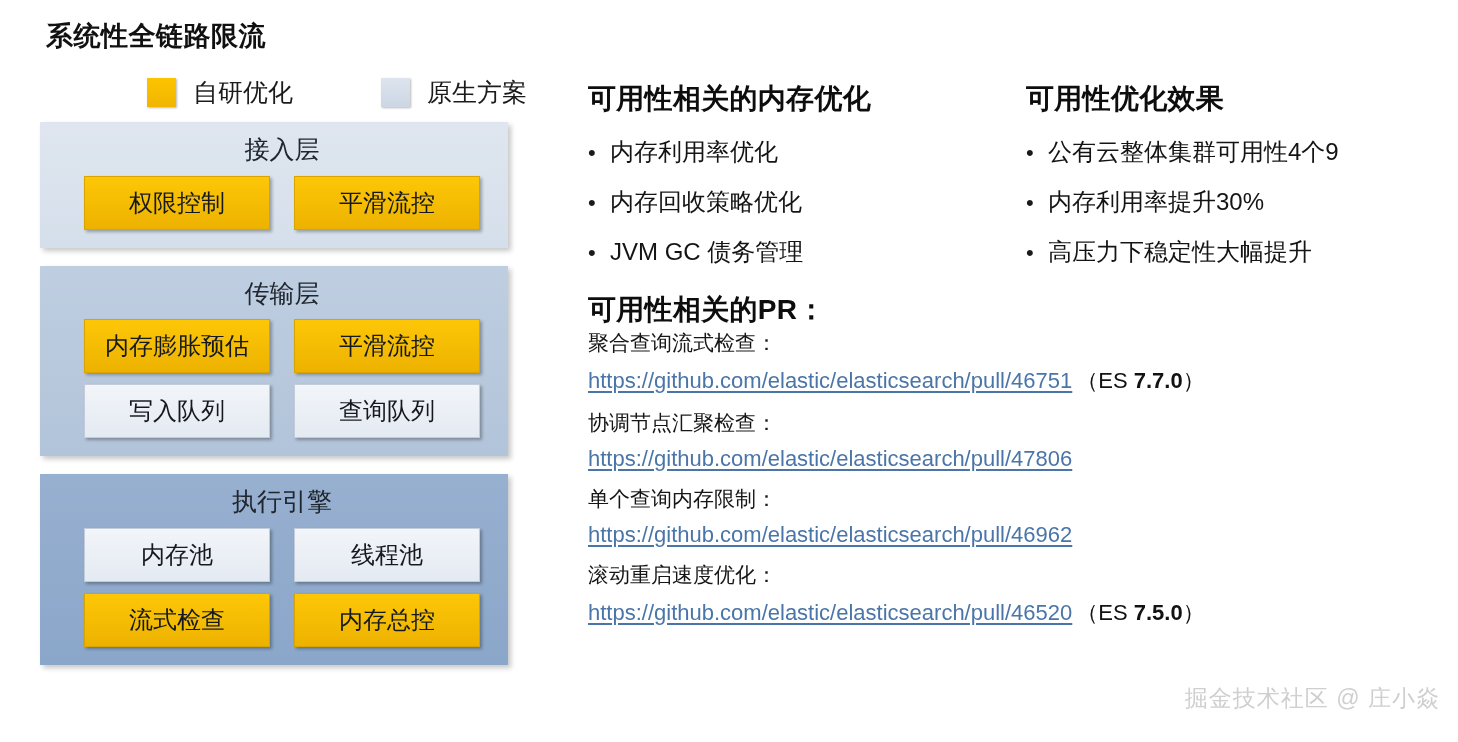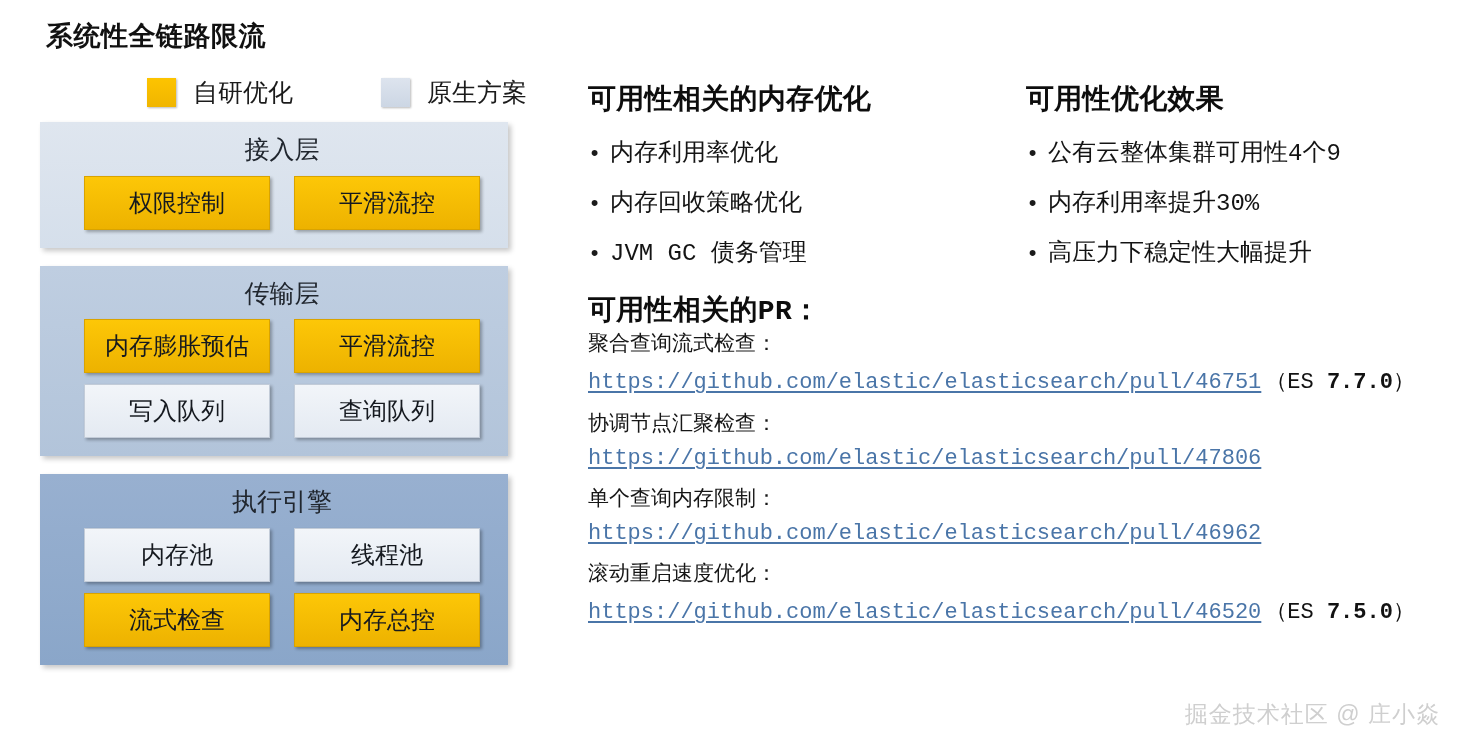--- a/index.html
+++ b/index.html
@@ -108,21 +108,21 @@
   }
   .node.native {
     background: linear-gradient(180deg, #f2f5f9 0%, #e4eaf2 100%);
     border: 1px solid #c3ccd8;
   }
 
   
   #right-panel {
     position: absolute;
     left: 578px; top: 0;
-    width: 880px; height: 742px; font-family: Liberation Mono, monospace;
+    width: 880px; height: 742px;
   }
   .section-heading {
     font-size: 28px;
     font-weight: bold;
     color: #0d0d0d;
     letter-spacing: 0.3px;
     white-space: nowrap;
   }
   .bullet-list { margin: 0; padding: 0; list-style: none; }
   .bullet-row {
@@ -172,21 +172,21 @@
   .pr-version {
     font-size: 22px;
     color: #121212;
     margin-left: 4px;
   }
   .pr-version b { font-weight: bold; }
 
   
   #watermark {
     position: absolute;
-    right: 18px; bottom: 12px;
+    right: 18px; bottom: 28px;
     font-size: 23px;
     color: #cfcfcf;
     text-shadow: 1px 1px 0 rgba(255,255,255,0.9);
     white-space: nowrap;
     letter-spacing: 1px;
   }
 </style>
 </head>
 <body>
 

